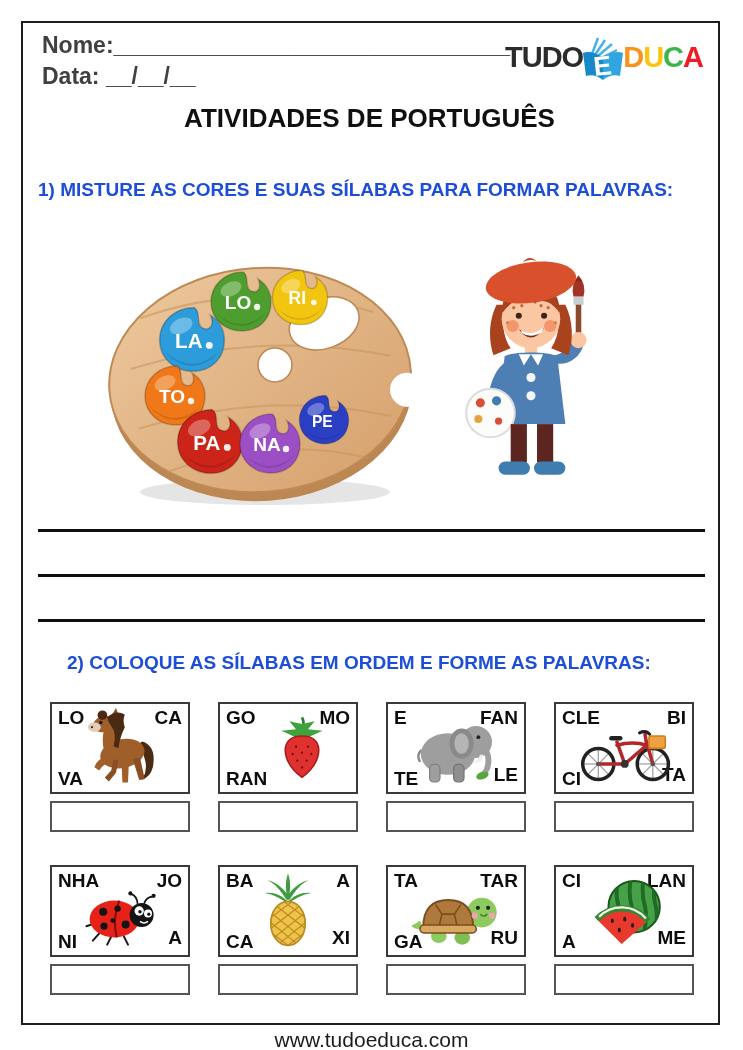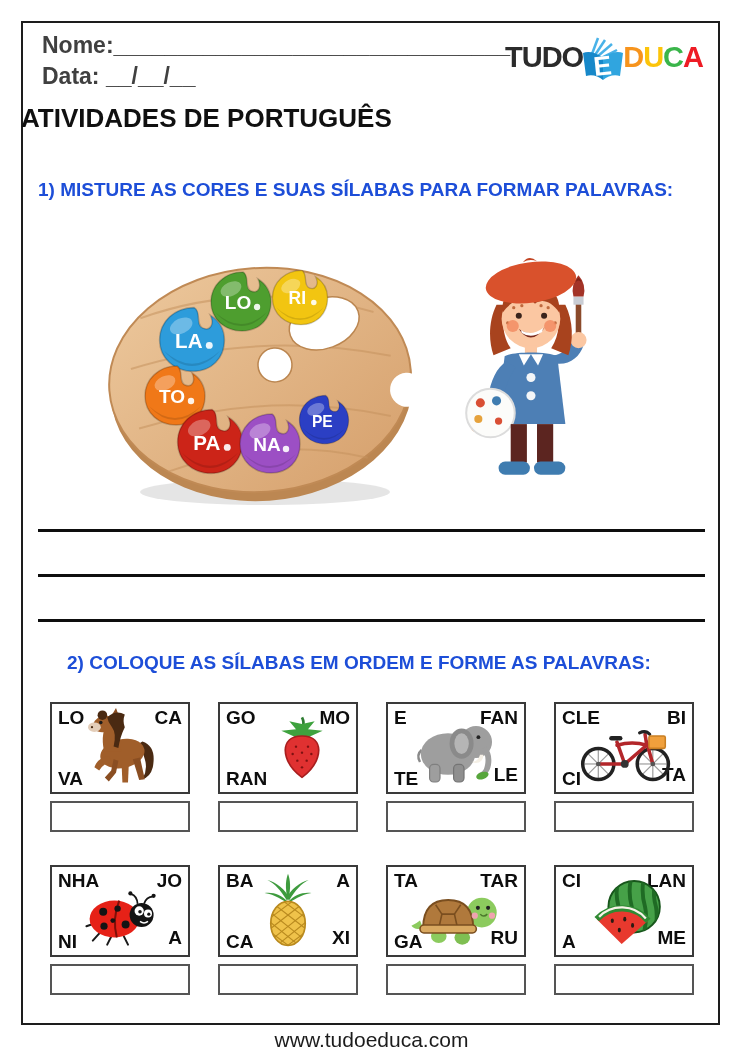--- a/index.html
+++ b/index.html
@@ -6,21 +6,21 @@
   body{width:743px;height:1050px;position:relative;font-family:"Liberation Sans",sans-serif;color:#111;overflow:hidden;}
   .frame{position:absolute;left:21px;top:21px;width:695px;height:1000px;border:2px solid #1d1d1d;background:#fff;}
   .hdr-row{position:absolute;left:42px;font-weight:bold;font-size:23px;color:#404040;white-space:nowrap;}
   .hdr-nome{top:32px;}
   .hdr-data{top:63px;}
   .uline{letter-spacing:0px;}
   .logo{position:absolute;left:505px;top:32px;display:flex;align-items:center;text-align:right;}
   .logo span{font-weight:bold;font-size:29px;letter-spacing:-1px;line-height:1;}
   .logo .tudo{color:#2b2b2b;}
   .logo-book{margin:0 -3px;position:relative;top:2px;}
-  .page-title{position:absolute;left:21px;top:103px;width:697px;text-align:left;font-weight:bold;font-size:26px;color:#101010;}
+  .page-title{position:absolute;left:21px;top:103px;width:697px;text-align:center;font-weight:bold;font-size:26px;color:#101010;}
   .sec-heading{position:absolute;left:38px;font-weight:bold;font-size:19px;color:#1d4ed8;white-space:nowrap;}
   .s1{top:179px;}
   .s2{top:652px;margin-left:29px;}
   .palette-wrap{position:absolute;left:100px;top:248px;}
   .girl-wrap{position:absolute;left:450px;top:254px;}
   .ans-line{position:absolute;left:38px;width:667px;border-top:3px solid #0e0e0e;}
   .line1{top:529px;}.line2{top:574px;}.line3{top:619px;}
   .cards-grid{position:absolute;left:50px;top:702px;display:grid;grid-template-columns:repeat(4,140px);column-gap:28px;row-gap:33px;}
   .card{position:relative;width:140px;height:92px;border:2px solid #3a3a3a;box-sizing:border-box;background:#fff;}
   .syll{position:absolute;font-weight:bold;font-size:19px;color:#0d0d0d;line-height:1;}

